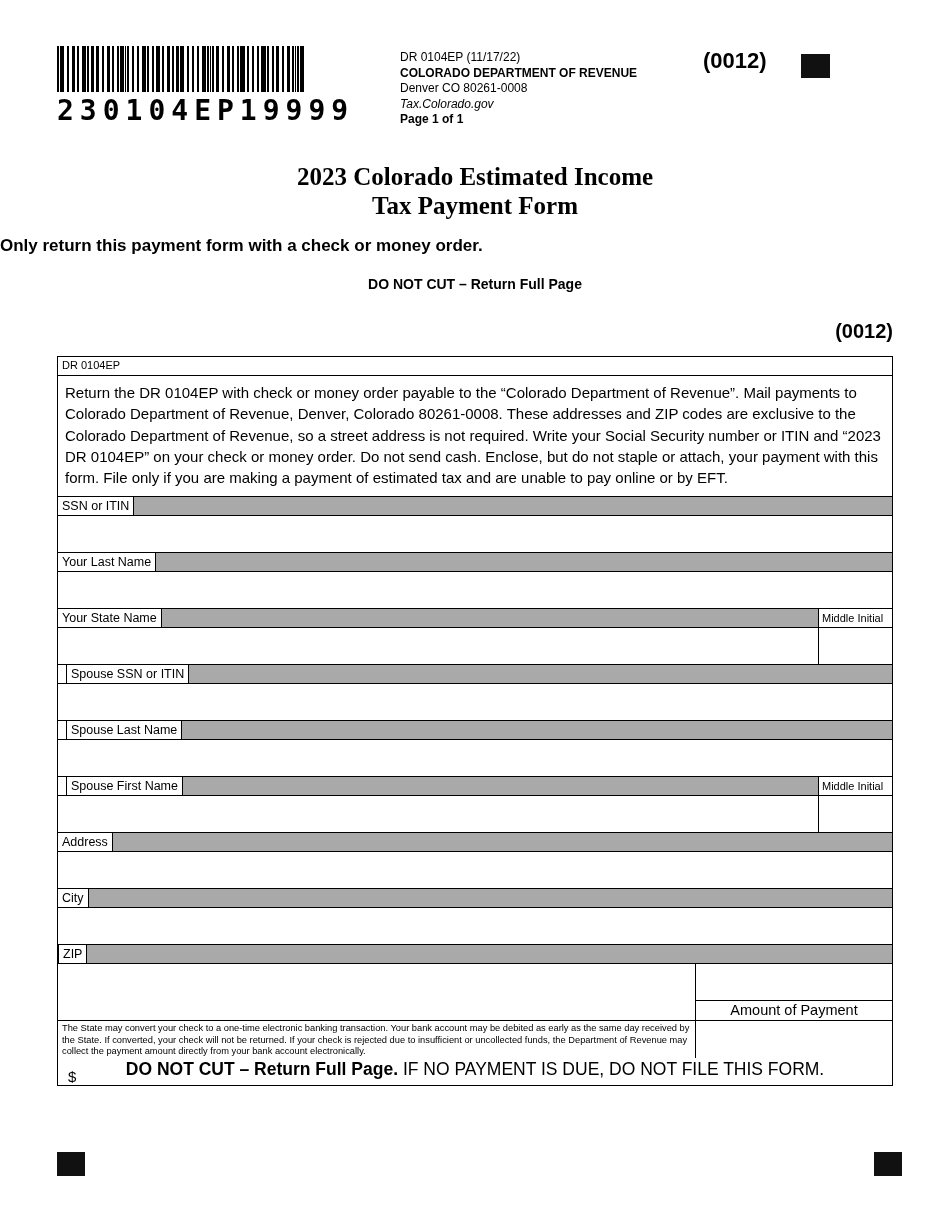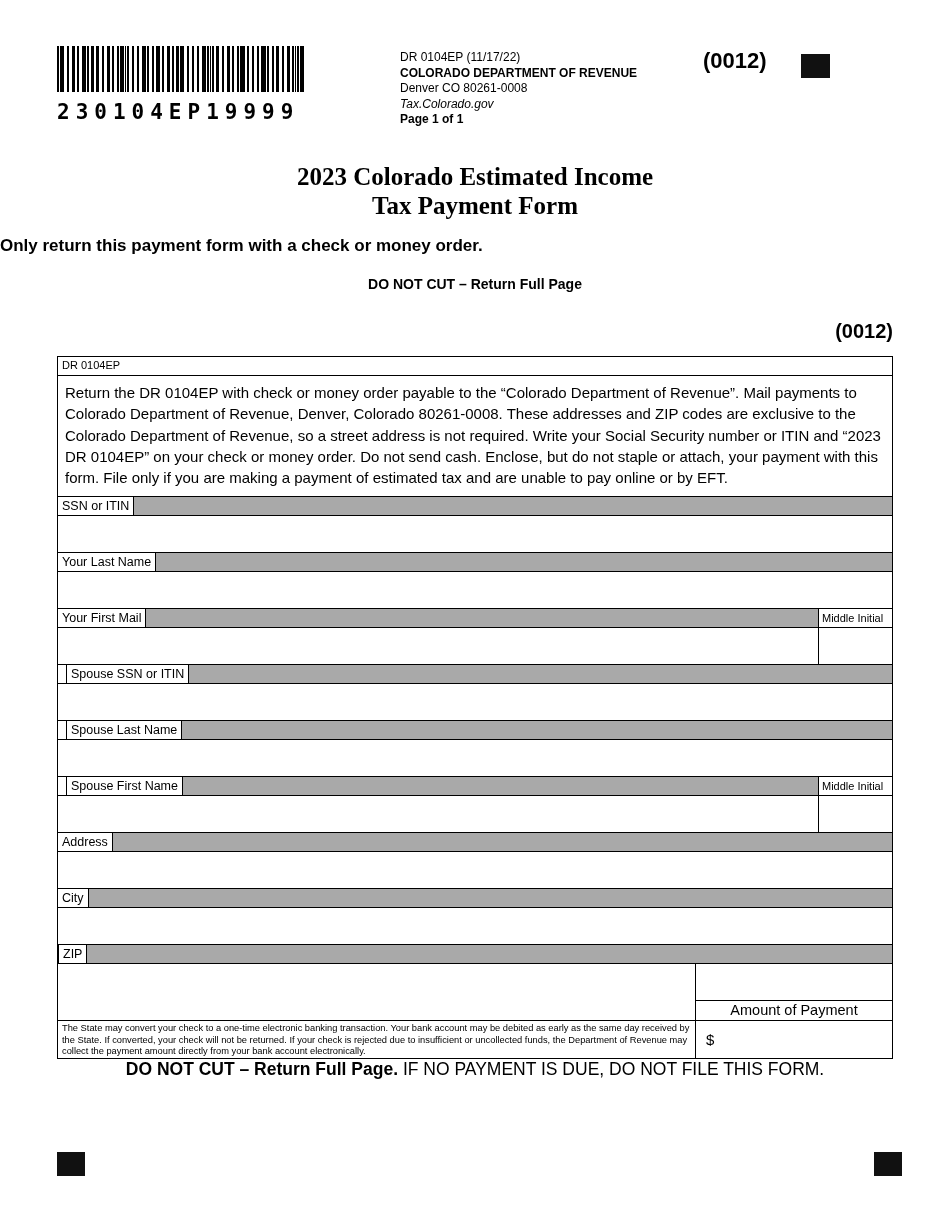--- a/index.html
+++ b/index.html
@@ -16,22 +16,22 @@
   .barcode { position:absolute; left:57px; top:46px; width:250px; }
   .barcode-bars {
     height:46px;
     background-image:
       repeating-linear-gradient(90deg, #000 0 2px, transparent 2px 5px),
       repeating-linear-gradient(90deg, transparent 0 3px, #000 3px 5px, transparent 5px 12px),
       repeating-linear-gradient(90deg, #000 0 1px, transparent 1px 17px);
   }
   .barcode-number {
     font-family:"DejaVu Sans Mono", monospace;
-    font-size:21px; letter-spacing:6px; font-weight:bold;
-    margin-top:8px; white-space:nowrap;
+    font-size:28px; letter-spacing:6px; font-weight:bold;
+    margin-top:2px; white-space:nowrap;
   }
   .dept { position:absolute; left:400px; top:50px; font-size:12px; line-height:1.3; }
   .dept .bold { font-weight:bold; }
   .dept .italic { font-style:italic; }
   .code-top { position:absolute; left:703px; top:48px; font-size:22px; font-weight:bold; }
   .sq { position:absolute; background:#111; }
   .sq-tr { left:801px; top:54px; width:29px; height:24px; }
   .sq-bl { left:57px;  top:1152px; width:28px; height:24px; }
   .sq-br { left:874px; top:1152px; width:28px; height:24px; }
 
@@ -66,21 +66,21 @@
   .input-row { height:36px; display:flex; background:#fff; }
   .input-main { flex:1 1 auto; }
   .mi-cell { width:74px; flex:0 0 auto; border-left:1px solid #000; }
   .left638 { width:638px; flex:0 0 auto; border-right:1px solid #000; }
   .rightcell { flex:1 1 auto; }
 
   .rowB { display:flex; height:20px; background:#fff; }
   .rowB .b-left { width:638px; flex:0 0 auto; border-right:1px solid #000; }
   .rowB .b-right { flex:1 1 auto; border-top:1px solid #000; text-align:center;
                    font-size:14.5px; padding-top:1px; }
-  .rowC { display:flex; border-top:1px solid #000; background:#fff; }
+  .rowC { display:flex; border-top:1px solid #000; background:#fff;flex-direction:column; }
   .disclaimer { width:638px; flex:0 0 auto; border-right:1px solid #000;
                 font-size:9.3px; line-height:1.22; padding:2px 4px; height:37px; overflow:hidden; }
   .amount-box { flex:1 1 auto; font-size:15px; padding:10px 0 0 10px; }
 
   
   .footer-line { position:absolute; top:1059px; left:0; width:950px; text-align:center; font-size:17.5px; }
   .footer-line .b { font-weight:bold; }
 </style>
 </head>
 <body>
@@ -128,21 +128,21 @@
 
     <div class="label-row">
       <div class="label-box">Your Last Name</div>
       <div class="gray"></div>
     </div>
     <div class="input-row">
       <div class="input-main"></div>
     </div>
 
     <div class="label-row">
-      <div class="label-box">Your First Mail</div>
+      <div class="label-box">Your State Name</div>
       <div class="gray"></div>
       <div class="label-box mi-label">Middle Initial</div>
     </div>
     <div class="input-row">
       <div class="input-main"></div>
       <div class="mi-cell"></div>
     </div>
 
     <div class="label-row">
       <div class="indent"></div>

